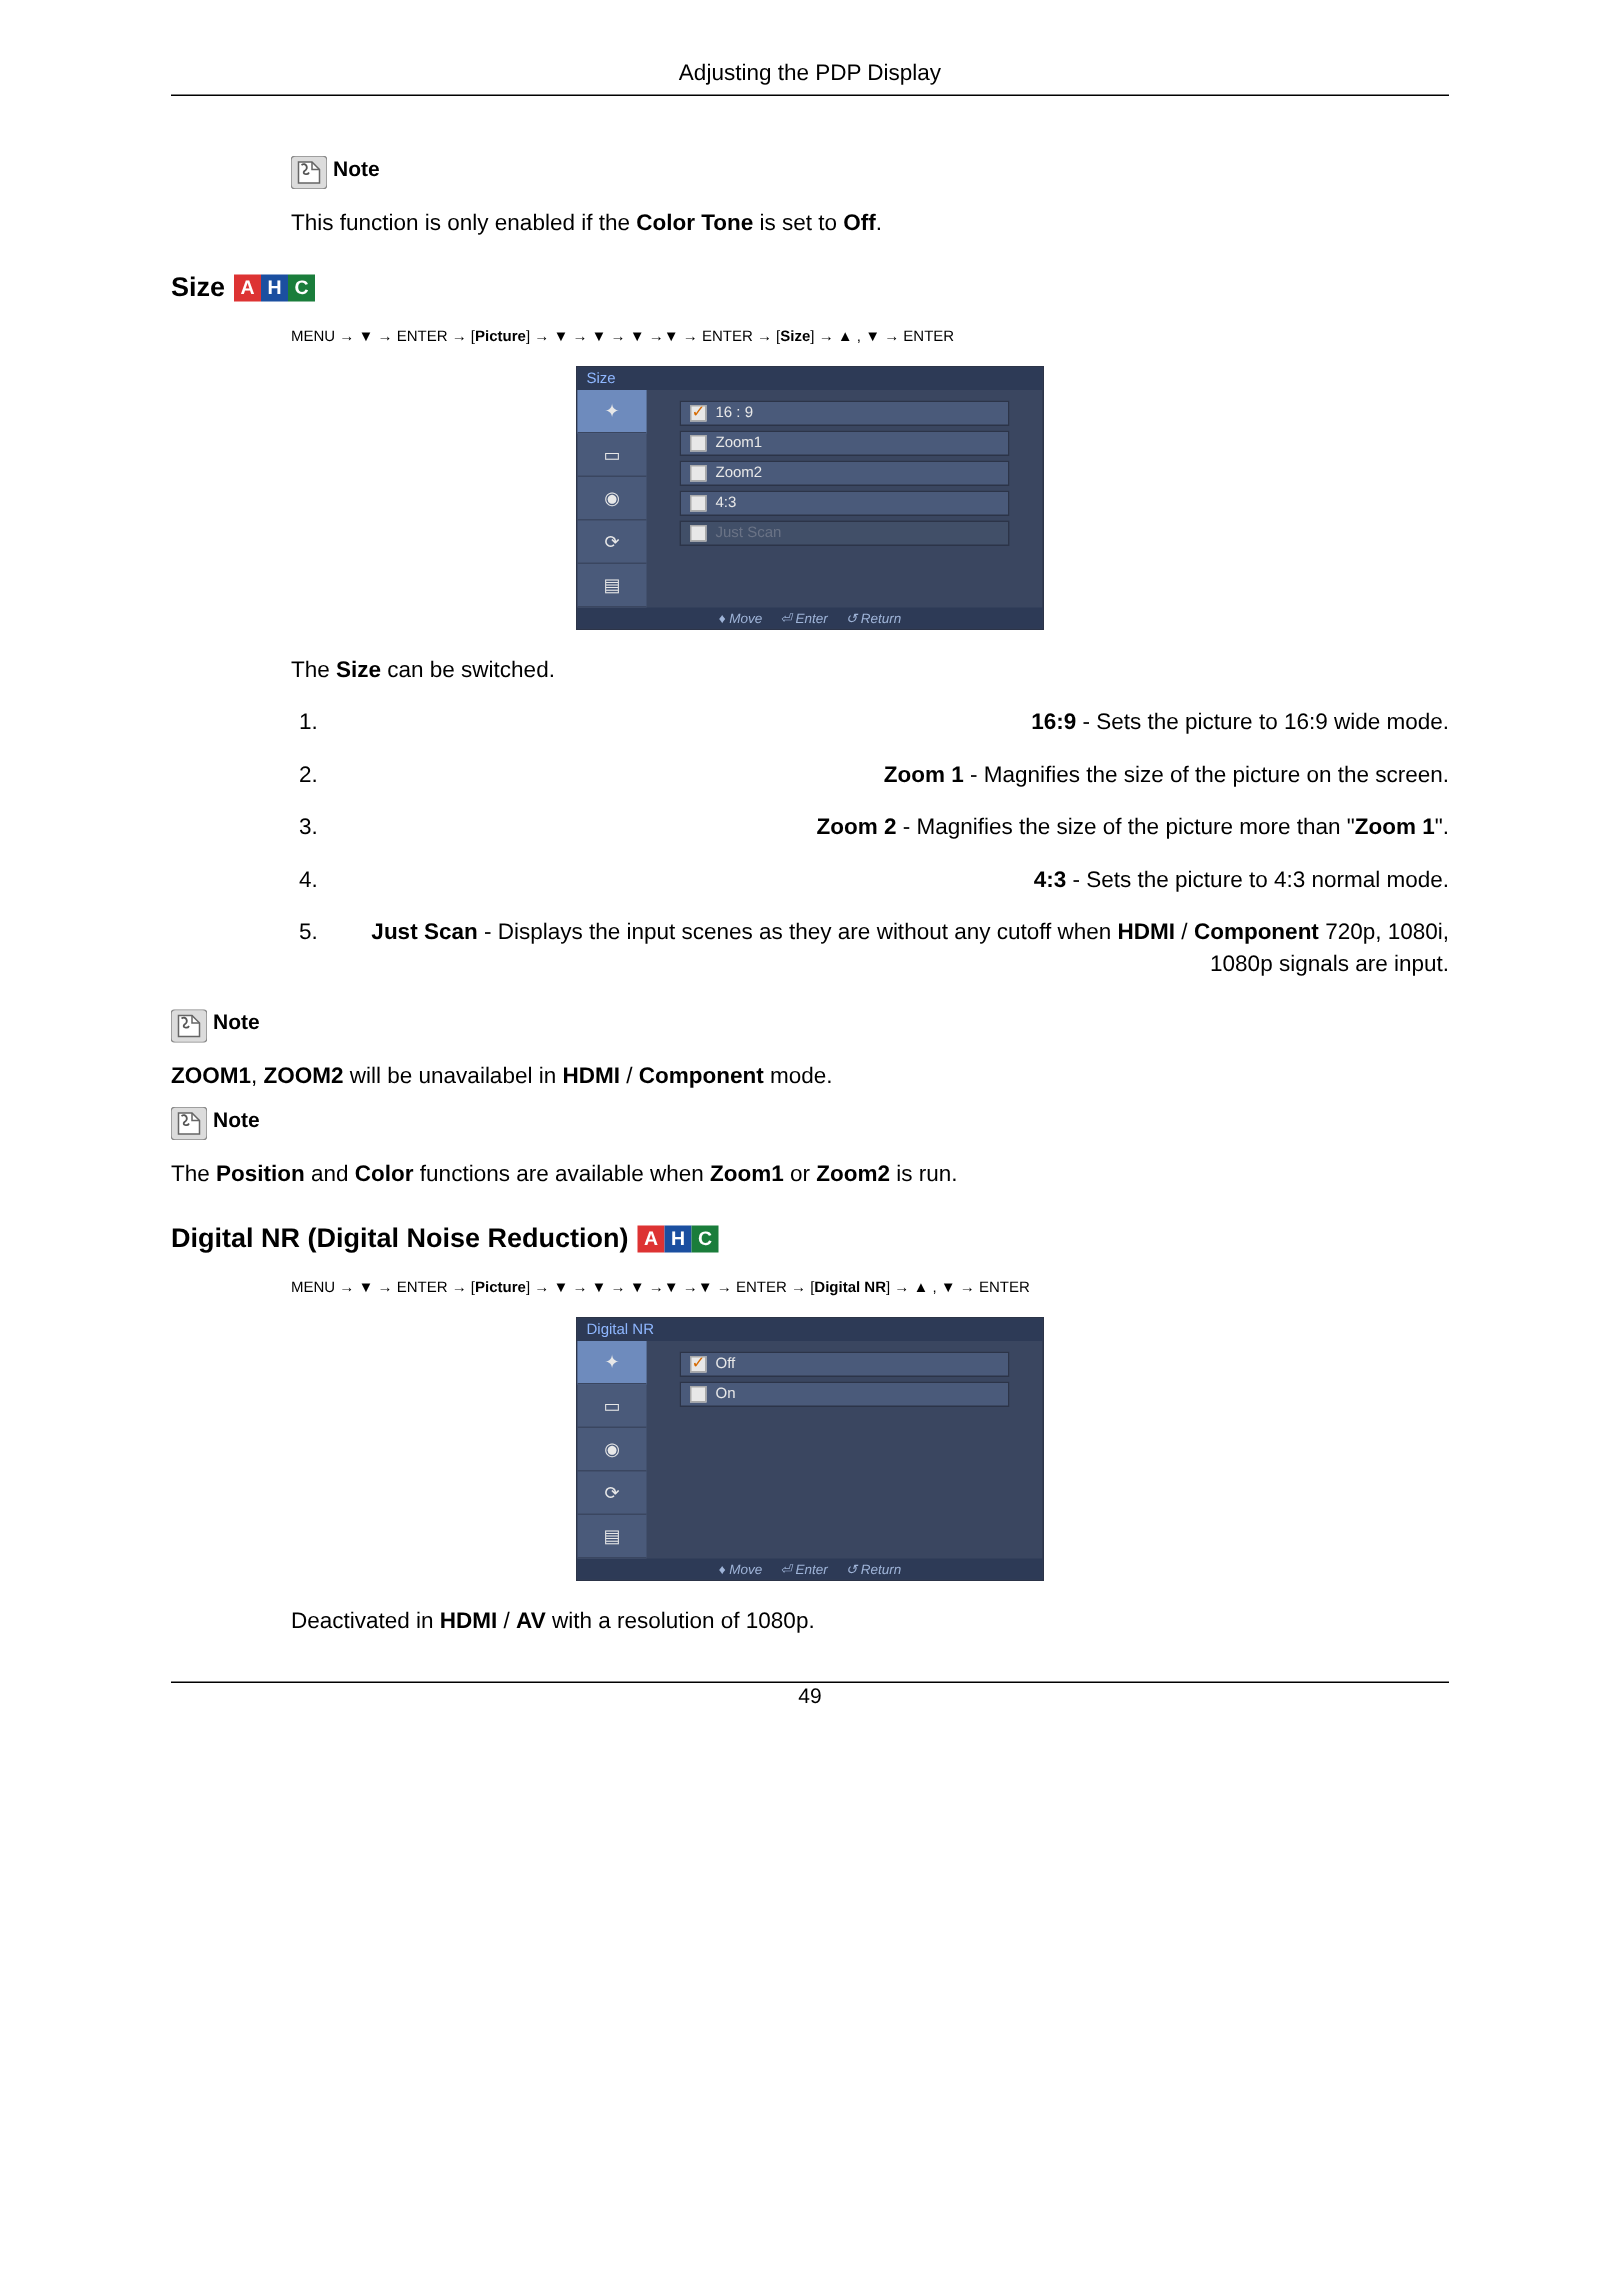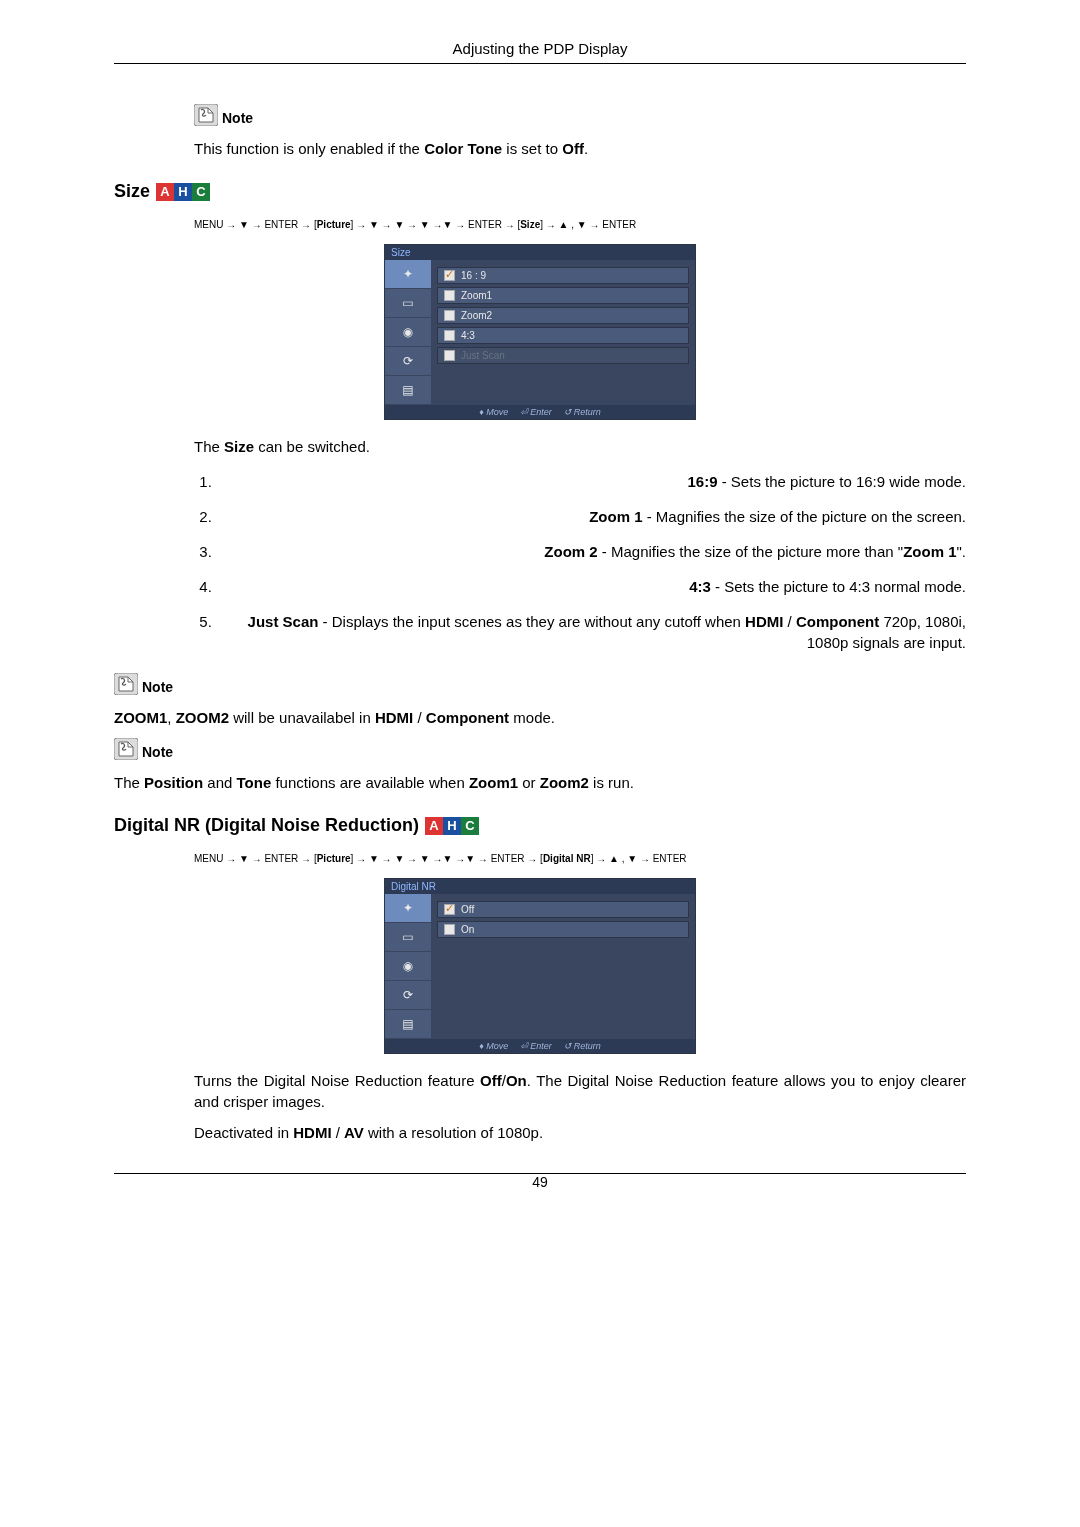--- a/index.html
+++ b/index.html
@@ -28,21 +28,21 @@
     text-align: center;
     margin-top: 30px;
     font-size: 14px;
   }
   .content-indent {
     margin-left: 80px;
     margin-right: 0;
   }
   .note-row {
     display: flex;
-    align-items: flex-end;
+    align-items: flex-start;
     gap: 4px;
     margin: 20px 0 12px 0;
   }
   .note-icon {
     width: 24px;
     height: 22px;
     display: inline-block;
   }
   .note-label {
     font-weight: bold;
@@ -123,21 +123,21 @@
     border-bottom: 1px solid #3a4660;
   }
   .osd-side-item.sel { background: #6e8bbd; }
   .osd-main {
     flex: 1;
     padding: 4px 6px;
   }
   .osd-row {
     background: #4a5a7a;
     border: 1px solid #2c3448;
-    margin: 3px 0;
+    margin: 3px 16px;
     padding: 2px 6px;
     min-height: 10px;
     display: flex;
     align-items: center;
     gap: 6px;
     font-size: 10px;
   }
   .osd-row.disabled { color: #6a7386; background: #414f68; }
   .osd-check {
     width: 9px;
@@ -288,21 +288,21 @@
         <svg viewBox="0 0 24 22">
             <rect x="0" y="0" width="24" height="22" rx="3" fill="#dcdcdc" stroke="#8a8a8a"></rect>
             <path d="M5 4 L14 4 L19 9 L19 18 L5 18 Z" fill="#fff" stroke="#666"></path>
             <path d="M14 4 L14 9 L19 9" fill="none" stroke="#666"></path>
             <path d="M7 6 C10 4 12 8 9 10 C7 12 11 13 12 11" fill="none" stroke="#555" stroke-width="1.2"></path>
           </svg>
       </span>
       <span class="note-label">Note</span>
     </div>
     <p style="margin-left:-80px;">
-      <span>The </span><b>Position</b><span> and </span><b>Tone</b><span> functions are available when </span><b>Zoom1</b><span> or </span><b>Zoom2</b><span> is run.</span>
+      <span>The </span><b>Position</b><span> and </span><b>Color</b><span> functions are available when </span><b>Zoom1</b><span> or </span><b>Zoom2</b><span> is run.</span>
     </p>
   </div>
 
   <div class="section-title">
     <span>Digital NR (Digital Noise Reduction)</span>
     <span class="tag-letters">
       <span class="tag-letter tag-a">A</span>
       <span class="tag-letter tag-h">H</span>
       <span class="tag-letter tag-c">C</span>
     </span>
@@ -347,22 +347,19 @@
     </div>
     <div class="osd-footer">
       <span>♦ <span>Move</span></span>
       <span>⏎ <span>Enter</span></span>
       <span>↺ <span>Return</span></span>
     </div>
   </div>
 
   <div class="content-indent">
     <p>
-      <span>Turns the Digital Noise Reduction feature </span><b>Off</b><span>/</span><b>On</b><span>. The Digital Noise Reduction feature allows you to enjoy clearer and crisper images.</span>
-    </p>
-    <p>
       <span>Deactivated in </span><b>HDMI</b><span> / </span><b>AV</b><span> with a resolution of 1080p.</span>
     </p>
   </div>
 
   <div class="footer-line">49</div>
 
 </div>
 
 </body></html>

